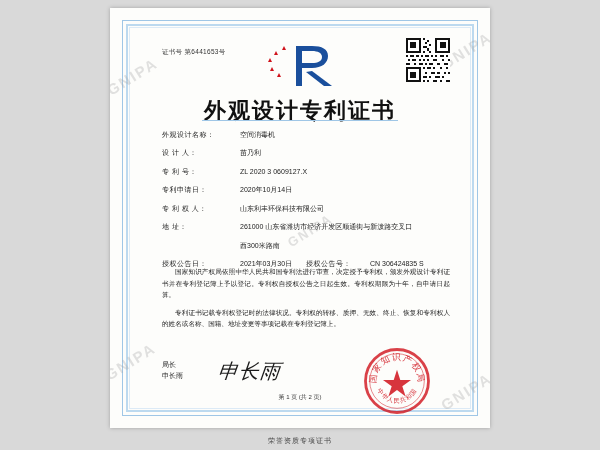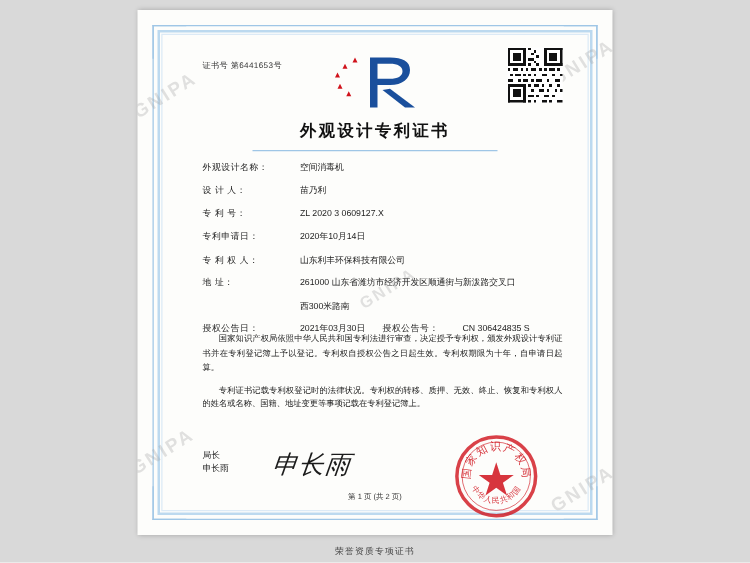--- a/index.html
+++ b/index.html
@@ -58,21 +58,21 @@
 
   
   .logo{
     position:absolute;left:50%;top:34px;transform:translateX(-50%);
     width:76px;height:48px;
   }
 
   .title{
     position:absolute;left:0;right:0;top:88px;text-align:center;
     font-family:"DejaVu Sans", sans-serif;
-    font-size:13px;font-weight:bold;color:#111;letter-spacing:2px;
+    font-size:22px;font-weight:bold;color:#111;letter-spacing:2px;
   }
   .title-rule{
     position:absolute;left:92px;right:92px;top:112px;height:1px;background:#9fc6e6;
   }
 
   .fields{
     position:absolute;left:52px;right:40px;top:122px;
     font-size:7px;color:#222;line-height:1.35;
   }
   .row{display:flex;margin-bottom:9px;}

